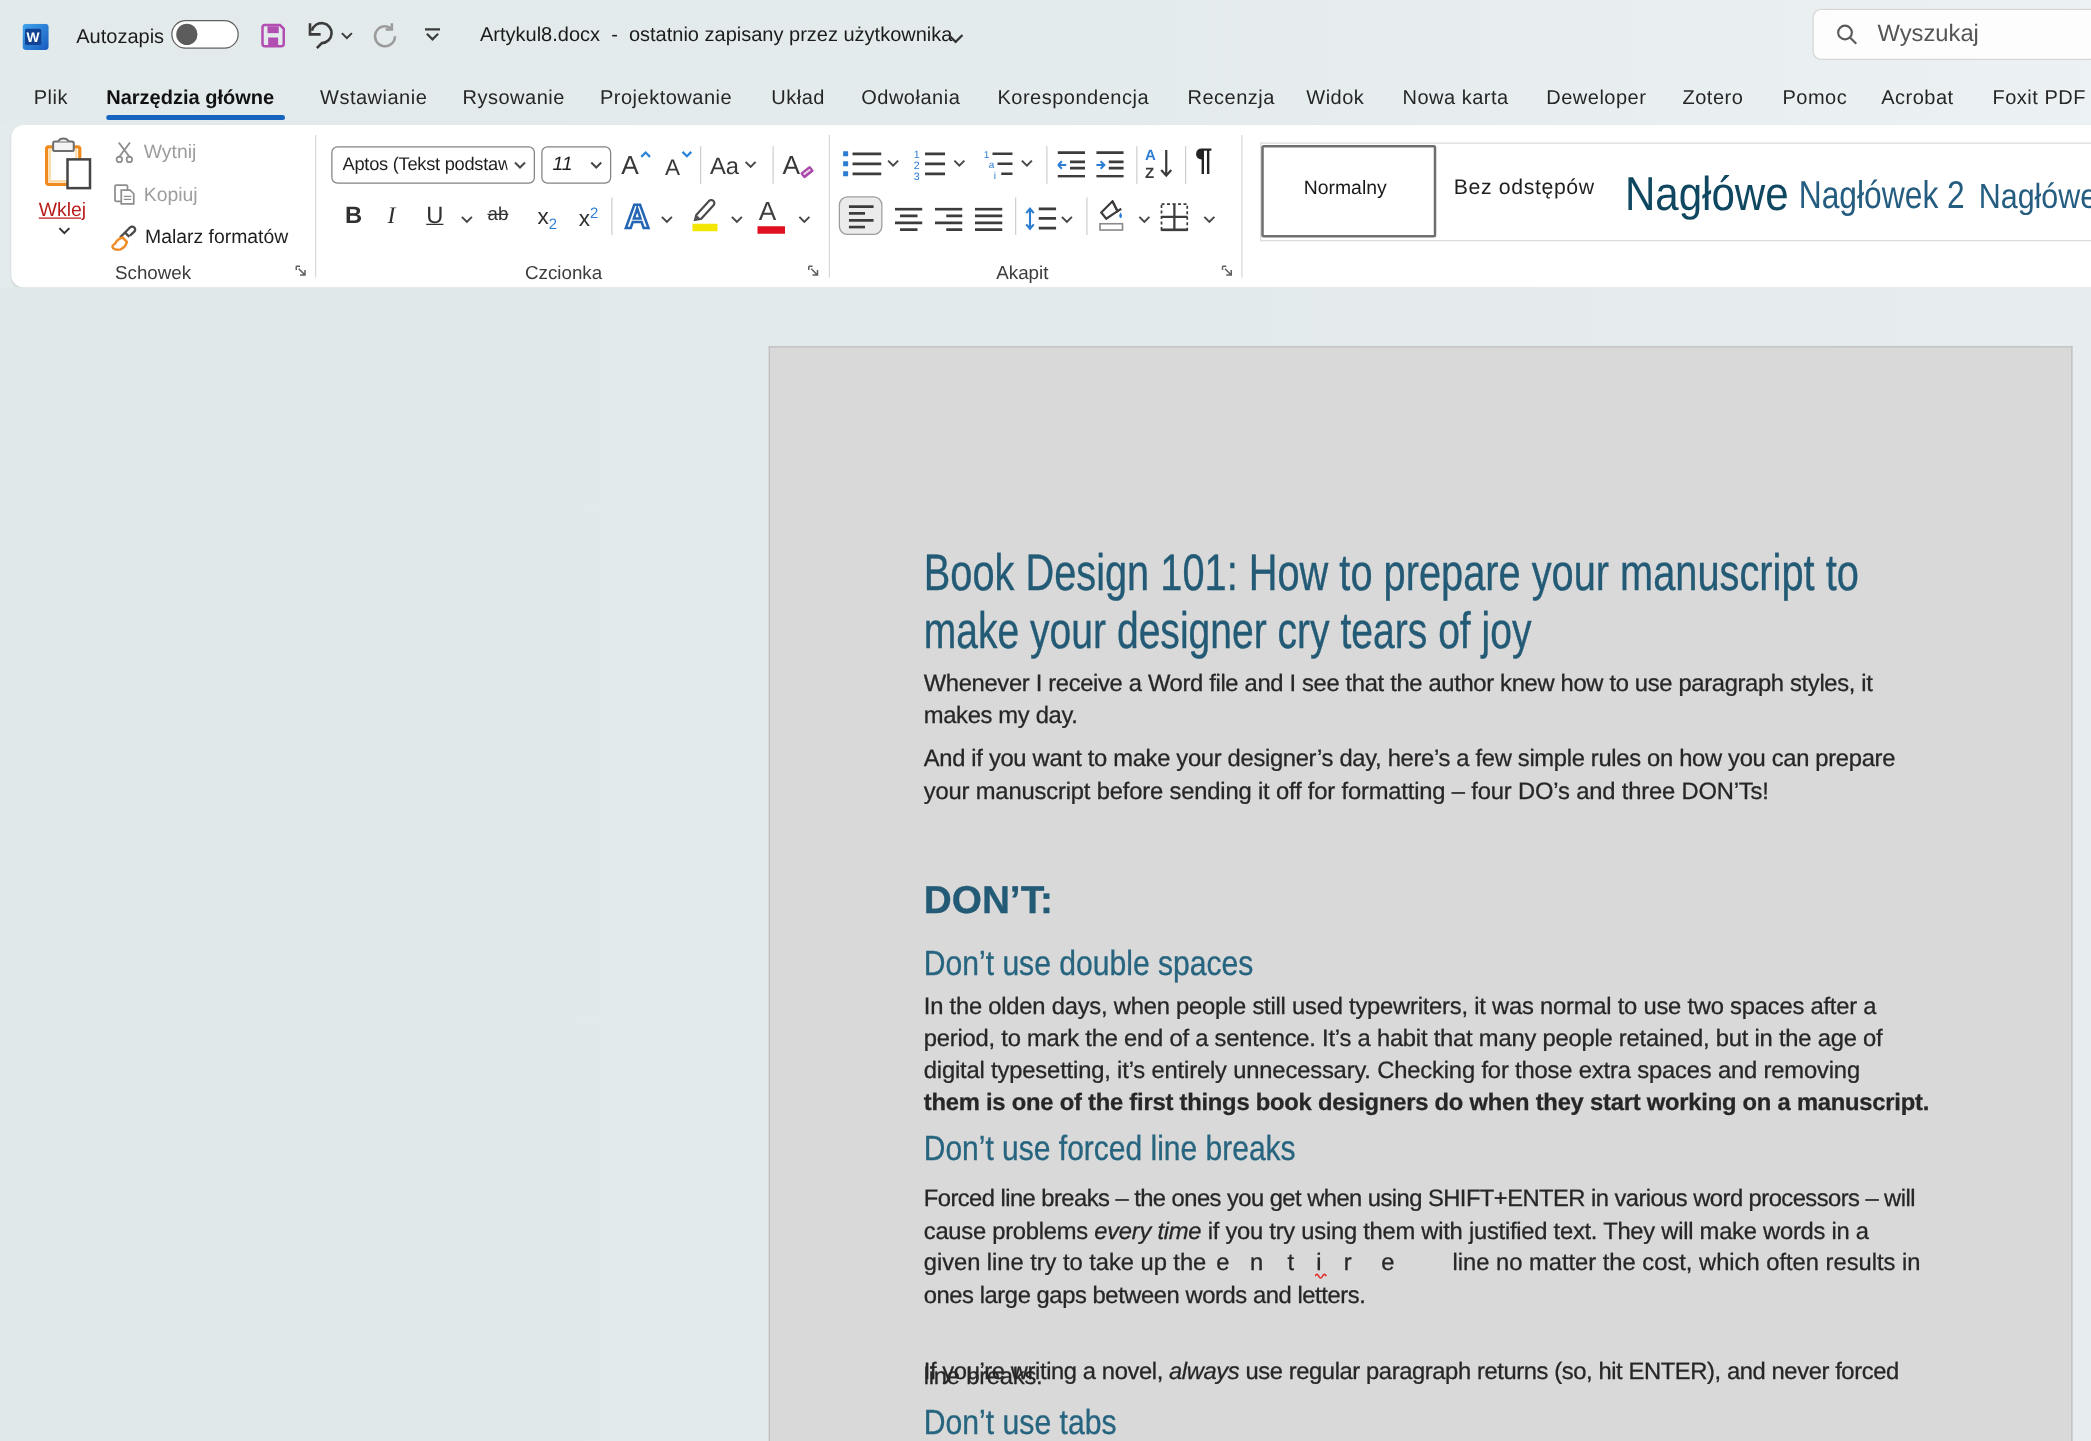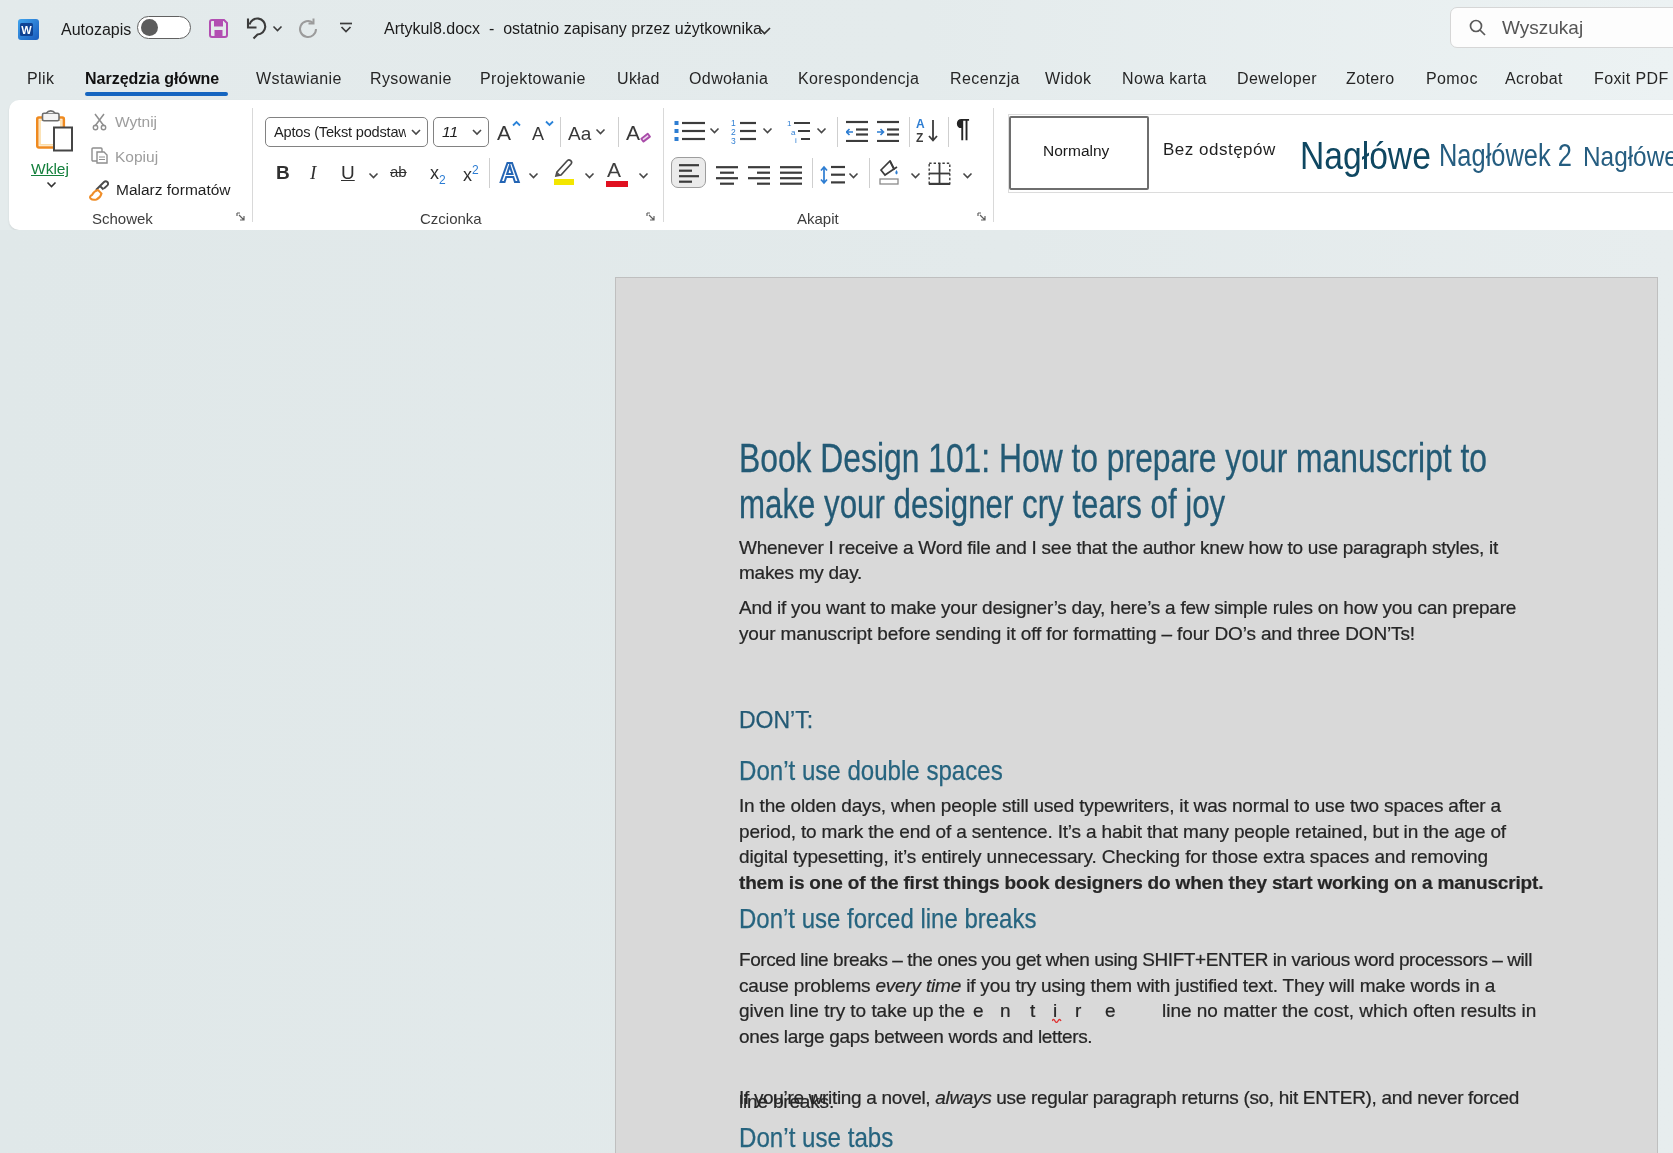--- a/index.html
+++ b/index.html
@@ -37,21 +37,21 @@
   .isep{width:1px;background:#cfcfcf;}
   .launch{top:212px;width:10px;height:10px;}
   .chev{stroke:#474747;stroke-width:1.6;fill:none;}
   .icontxt{color:#383838;}
   .combo{top:117px;height:30px;border:1px solid #828282;border-radius:5px;background:#fff;
     box-sizing:border-box;font-size:15.5px;color:#1f1f1f;}
   
   .doc,.h1,.h2,.h3{left:739px;transform-origin:0 0;}
   .doc{color:#262626;font-size:19px;line-height:25.7px;white-space:nowrap;-webkit-text-stroke:0.22px #262626;}
   .h1{color:#235a75;font-size:41px;line-height:46px;white-space:nowrap;-webkit-text-stroke:0.3px #235a75;}
-  .h2{color:#235a75;font-size:23px;line-height:36px;white-space:nowrap;-webkit-text-stroke:0.25px #235a75;}
+  .h2{color:#235a75;font-size:31px;line-height:36px;white-space:nowrap;font-weight:bold;-webkit-text-stroke:0.25px #235a75;}
   .h3{color:#26647f;font-size:28px;line-height:33px;white-space:nowrap;-webkit-text-stroke:0.25px #26647f;}
   i.sp{font-style:italic;}
   #L01{transform:scaleX(0.776);}
   #L02{transform:scaleX(0.762);}
   #L08{transform:scaleX(0.860);}
   #L13{transform:scaleX(0.857);}
   #L20{transform:scaleX(0.862);}
   .ent{position:absolute;}
   #L03{letter-spacing:-0.261px;}
   #L04{letter-spacing:-0.258px;}
@@ -139,21 +139,21 @@
 <span class="abs tab" style="left:1505px">Acrobat</span>
 <span class="abs tab" style="left:1594px">Foxit PDF</span>
 
 <svg class="abs" style="left:32px;top:108px" width="42" height="44" viewBox="0 0 42 44">
   <rect x="5.3" y="9.5" width="26.5" height="30" rx="1.5" fill="#fff" stroke="#ef8a1f" stroke-width="2.6"></rect>
   <rect x="8" y="12.2" width="21" height="24.6" fill="none" stroke="#fcdca6" stroke-width="1.6"></rect>
   <rect x="10.5" y="5.2" width="16.5" height="7.6" rx="1.5" fill="#f4f4f4" stroke="#6e6e6e" stroke-width="1.6"></rect>
   <path d="M14.5 5.2 a4.8 4.3 0 0 1 8.5 0" fill="#f4f4f4" stroke="#6e6e6e" stroke-width="1.6"></path>
   <rect x="22" y="19.5" width="18" height="23" fill="#fff" stroke="#454545" stroke-width="2"></rect>
 </svg>
-<span class="abs" style="left:31px;top:160px;font-size:15.5px;color:#15803d;text-decoration:underline;">Wklej</span>
+<span class="abs" style="left:31px;top:160px;font-size:15.5px;color:#b91c1c;text-decoration:underline;">Wklej</span>
 <svg class="abs" style="left:46px;top:181px" width="11" height="8" viewBox="0 0 11 8">
   <path d="M1.5 1.5 L5.5 5.5 L9.5 1.5" fill="none" stroke="#333" stroke-width="1.6"></path>
 </svg>
 <svg class="abs" style="left:91px;top:112px" width="19" height="19" viewBox="0 0 19 19">
   <path d="M4 2 L13 14 M13 2 L4 14" stroke="#8e8e8e" stroke-width="1.5" fill="none"></path>
   <circle cx="4.5" cy="15.5" r="2.2" fill="none" stroke="#8e8e8e" stroke-width="1.4"></circle>
   <circle cx="12.5" cy="15.5" r="2.2" fill="none" stroke="#8e8e8e" stroke-width="1.4"></circle>
 </svg>
 <span class="abs" style="left:115px;top:113px;font-size:15.5px;color:#9d9d9d;">Wytnij</span>
 <svg class="abs" style="left:90px;top:146px" width="20" height="20" viewBox="0 0 20 20">

